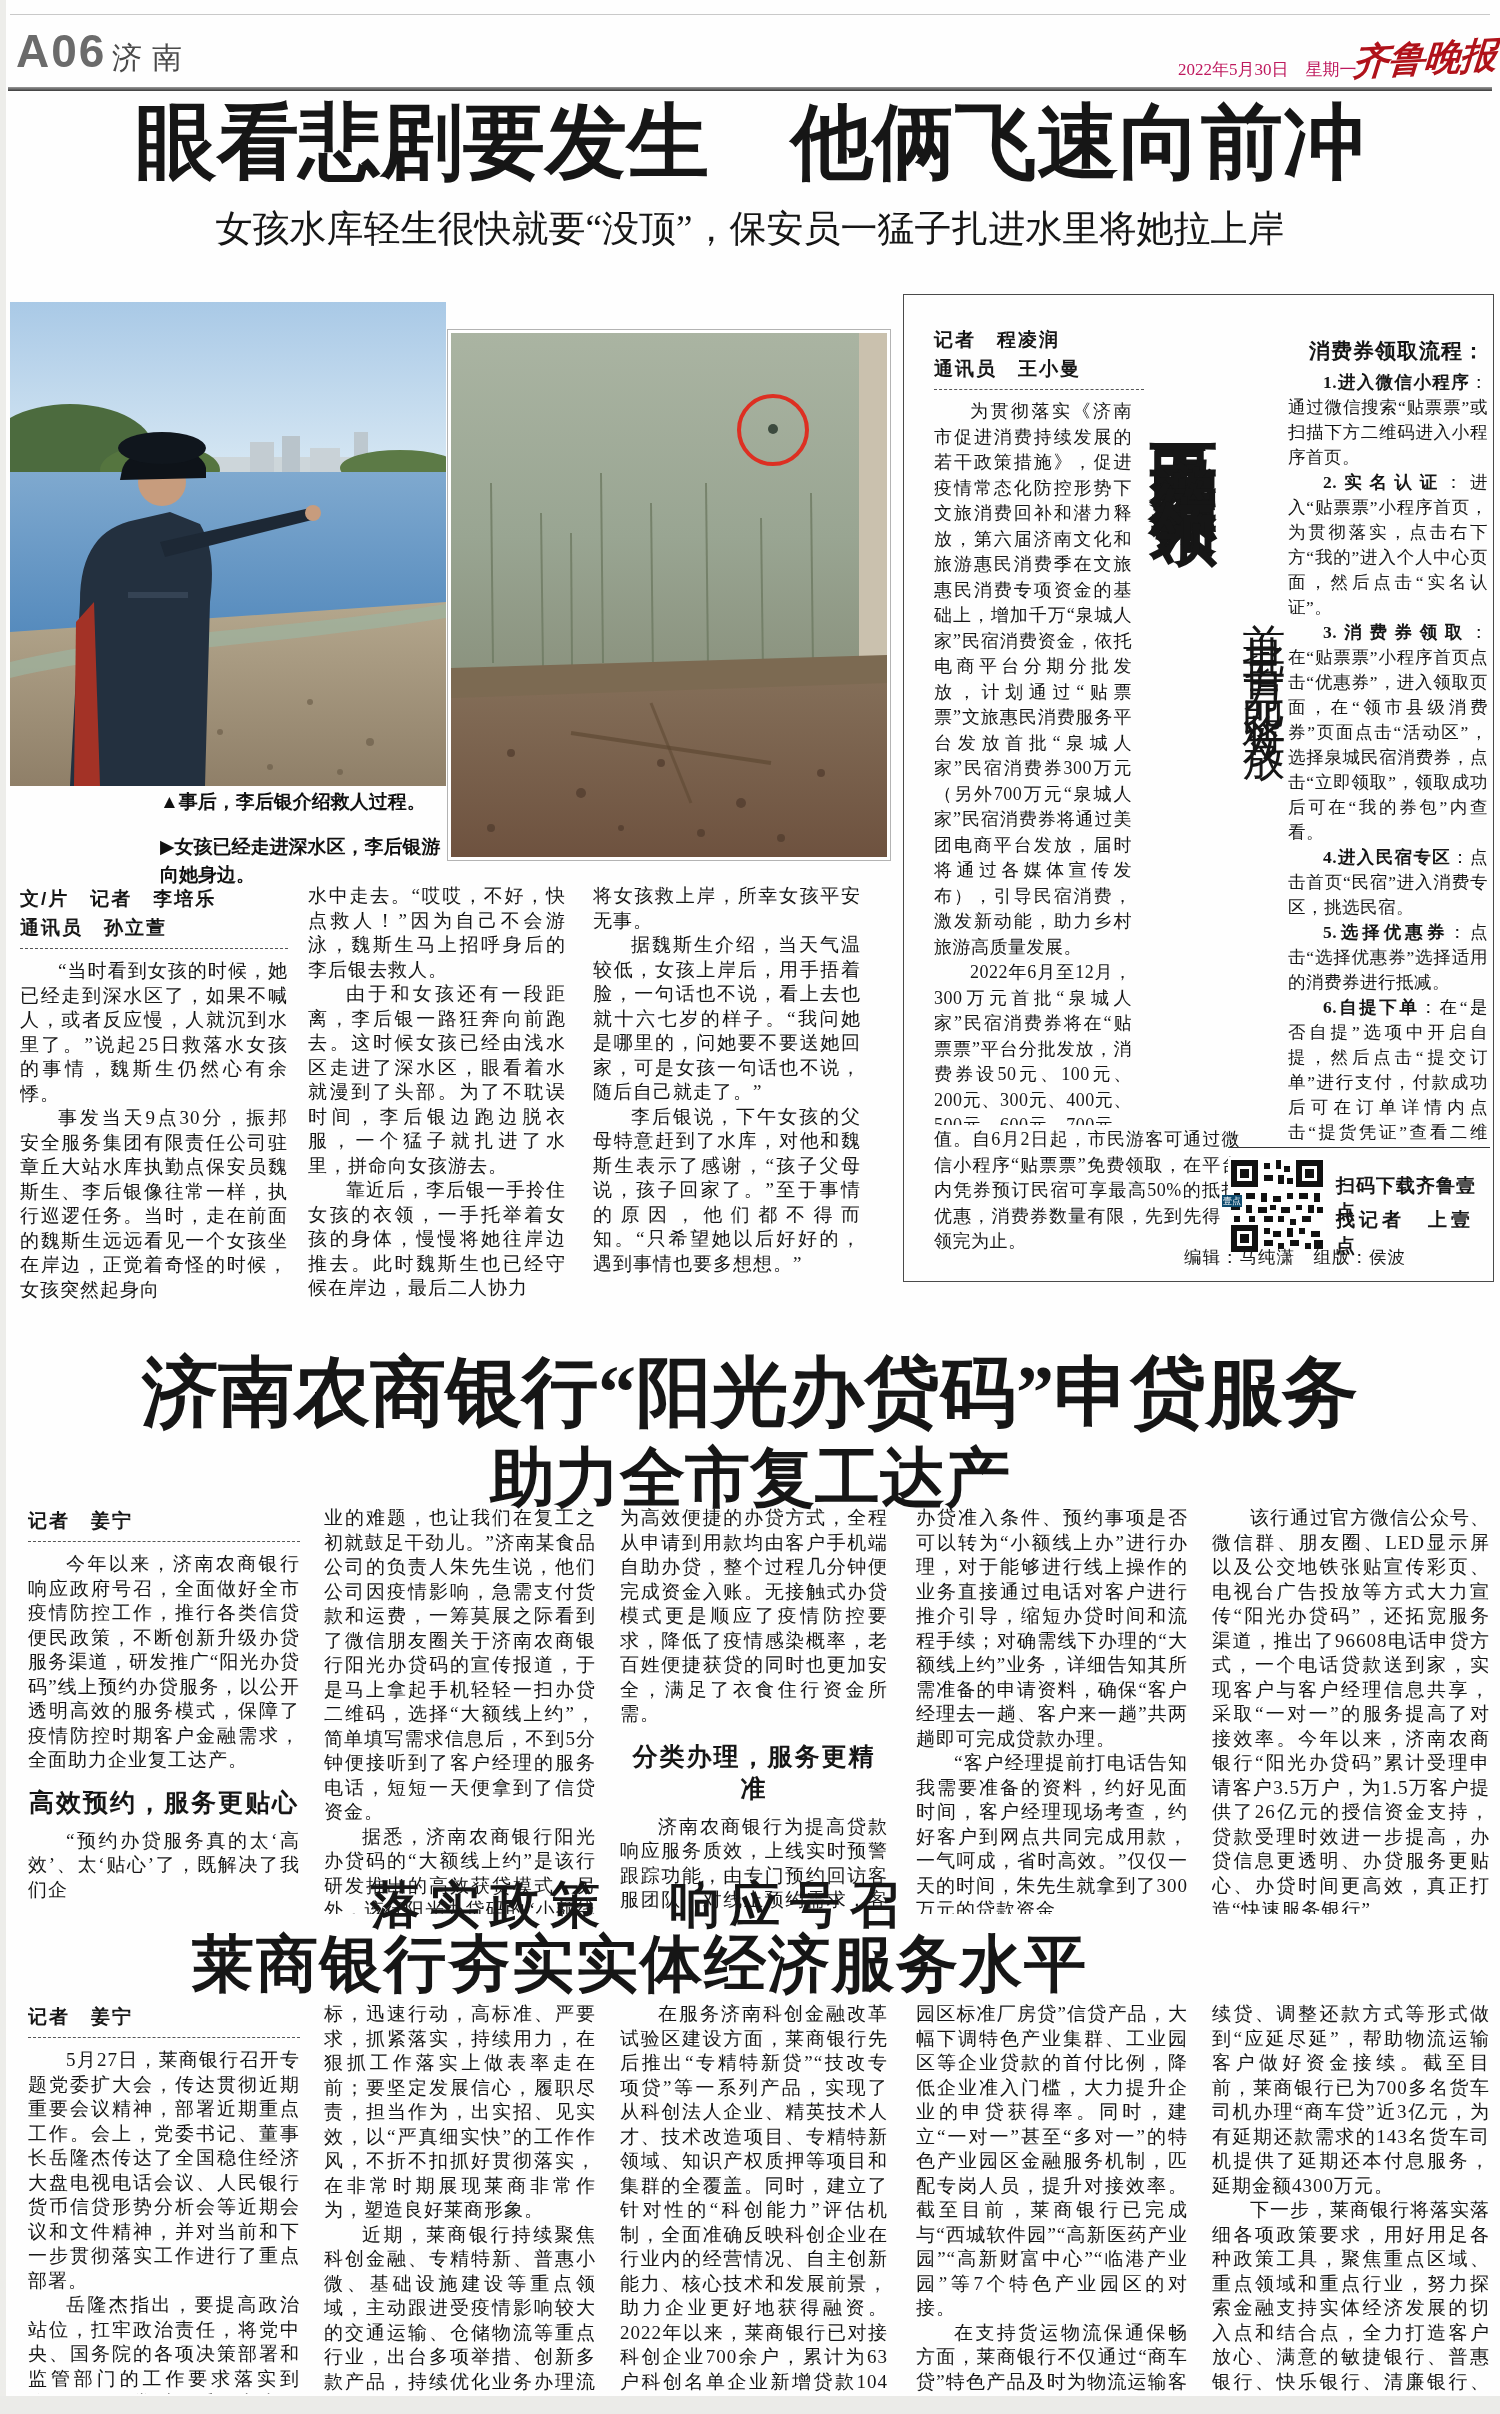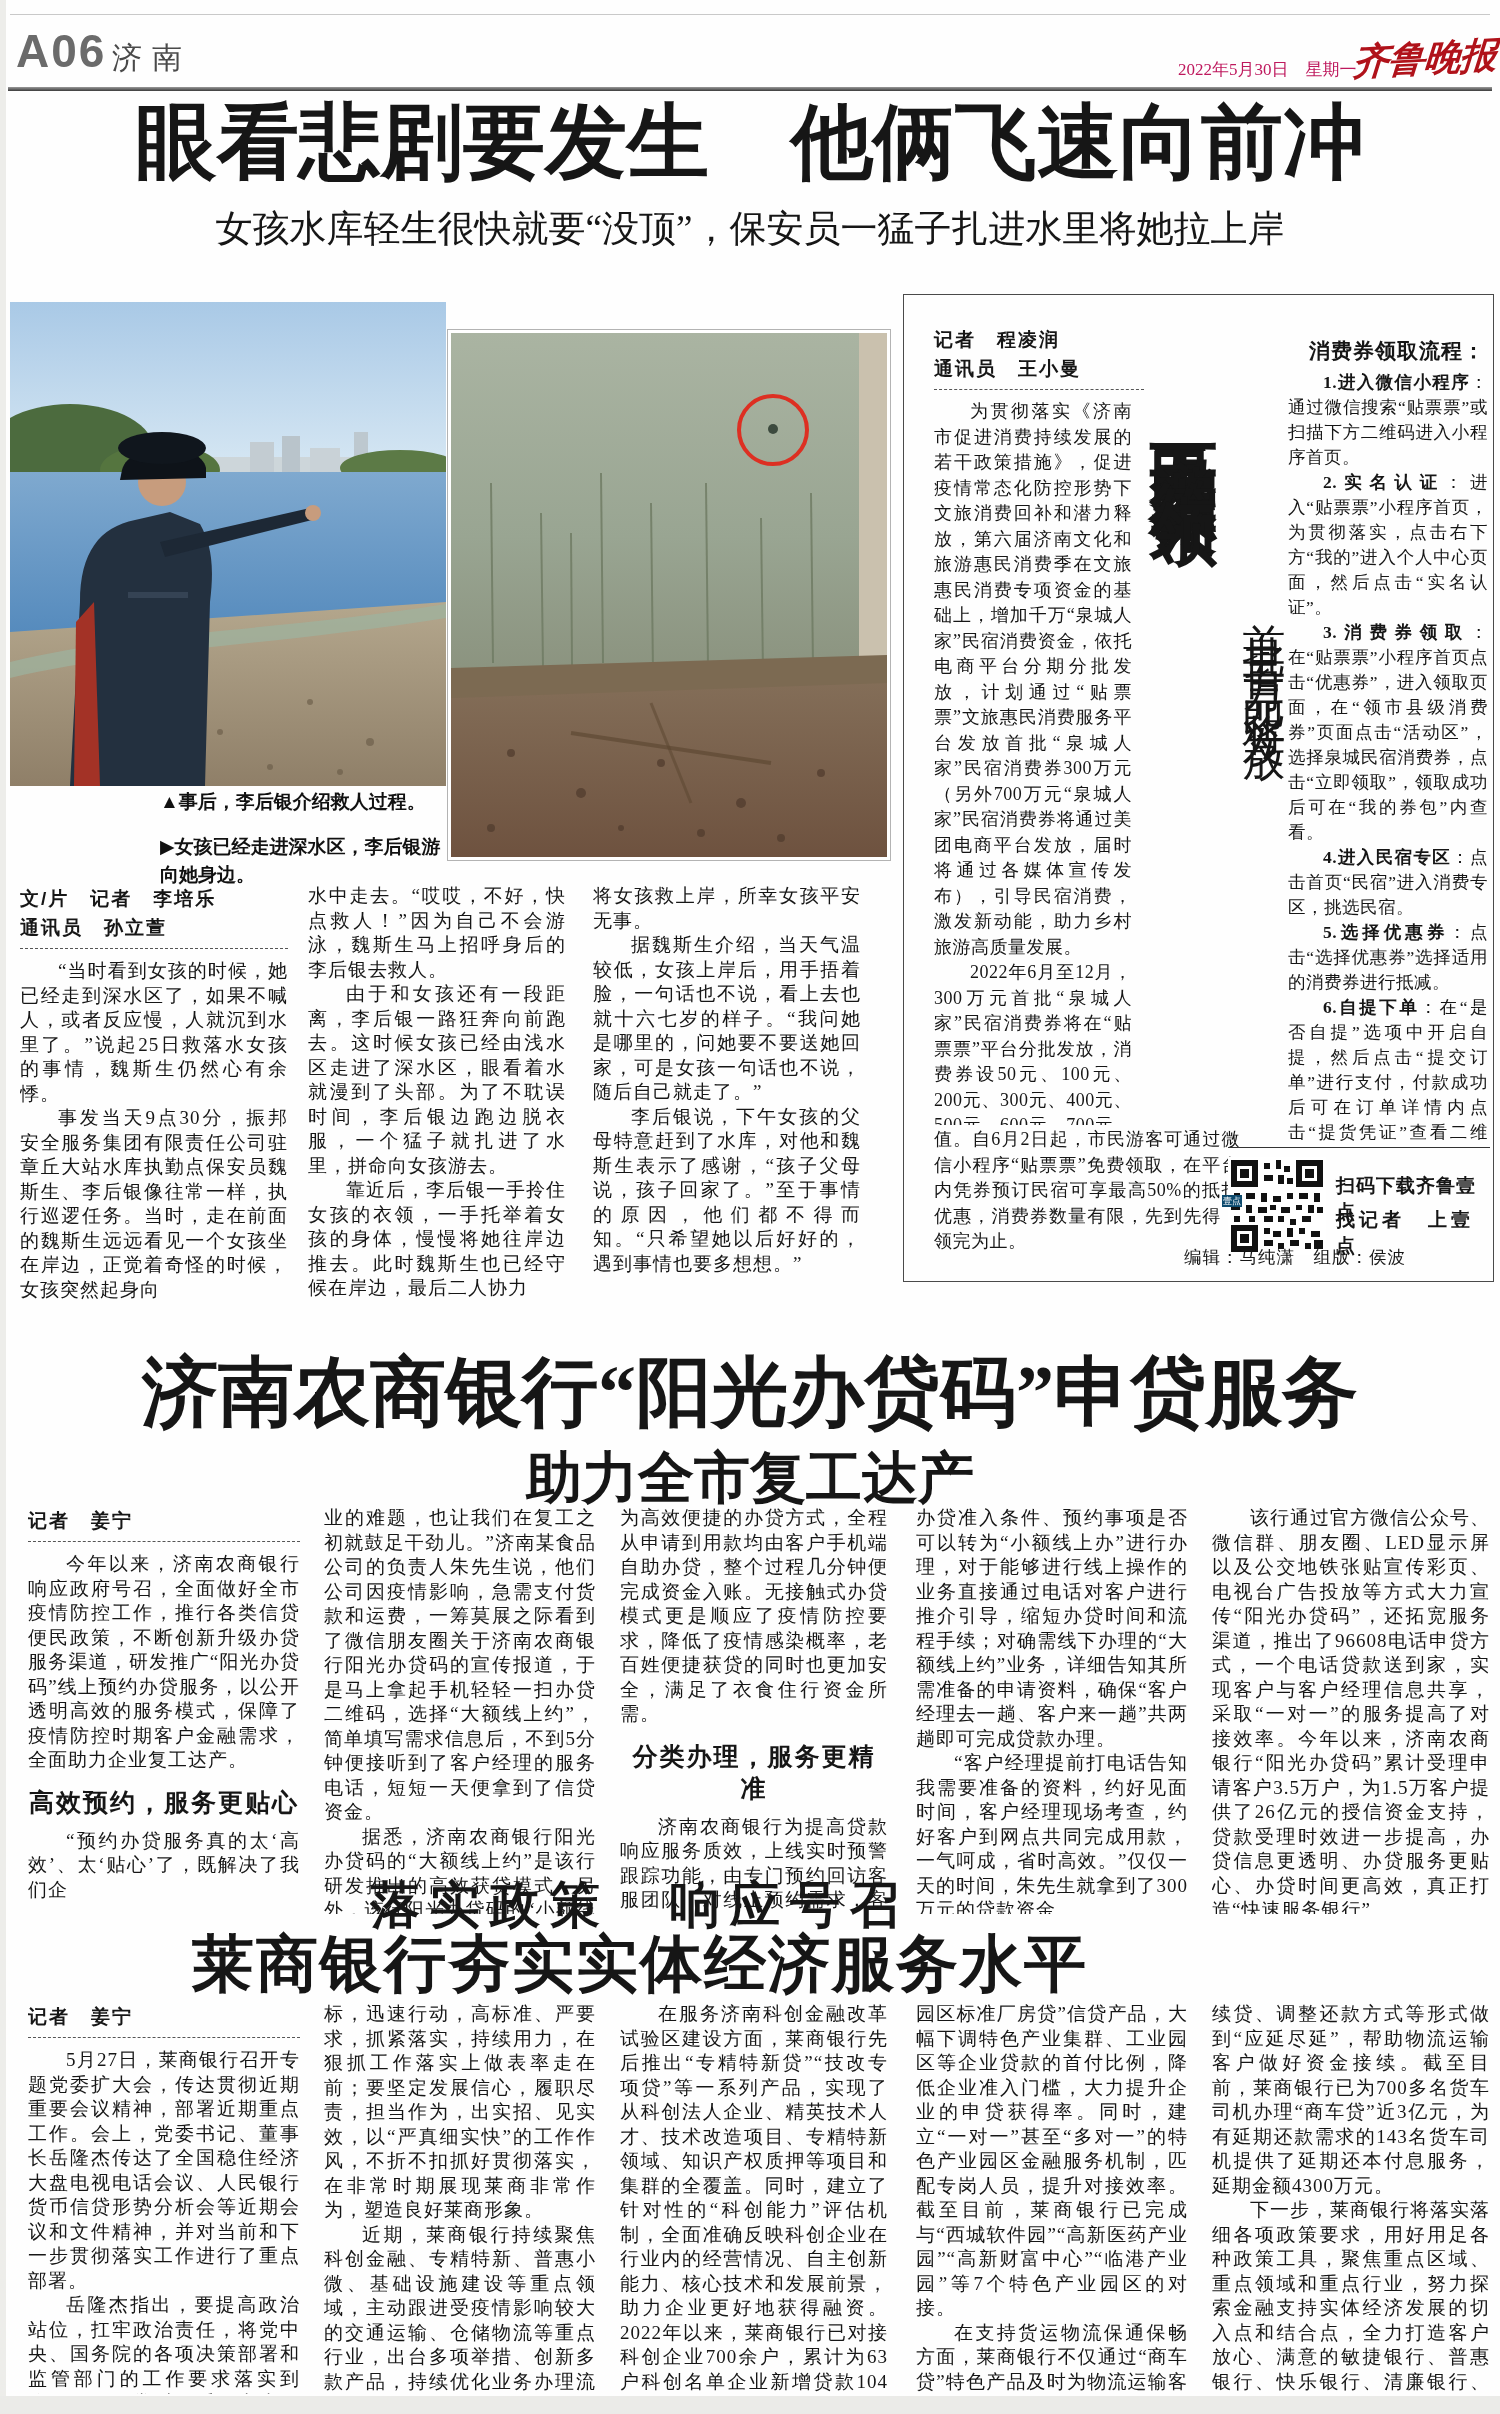--- a/index.html
+++ b/index.html
@@ -51,21 +51,21 @@
   #v-side b{letter-spacing:0.5px;}
   #v-qrdiv{position:absolute;top:852px;left:324px;width:262px;border-top:1px solid #333;}
   #qr{position:absolute;top:862px;left:324px;width:98px;height:98px;}
   #qr-badge{position:absolute;top:900px;left:318px;background:#0c4a6e;color:#fff;font-size:9px;line-height:10px;
             width:20px;text-align:center;padding:1px 0;font-family:"Liberation Sans",sans-serif;}
   #qr-t1{position:absolute;top:878px;left:432px;font-size:19px;font-weight:bold;letter-spacing:1px;}
   #qr-t2{position:absolute;top:912px;left:432px;font-size:19px;font-weight:bold;letter-spacing:4px;}
   #v-editor{position:absolute;top:950px;left:280px;font-size:17.5px;letter-spacing:1px;}
   
   #b1-h1{top:1350px;font-size:76px;line-height:84px;font-weight:900;}
-  #b1-h2{top:1436px;font-size:56px;line-height:84px;font-weight:900;}
+  #b1-h2{top:1436px;font-size:65px;line-height:84px;font-weight:900;}
   #b1c1{top:1506px;left:28px;width:272px;height:408px;}
   #b1c2{top:1506px;left:324px;width:272px;height:408px;}
   #b1c3{top:1506px;left:620px;width:268px;height:408px;}
   #b1c4{top:1506px;left:916px;width:272px;height:408px;}
   #b1c5{top:1506px;left:1212px;width:278px;height:408px;}
   
   #b2-kicker{top:1878px;font-size:50px;line-height:54px;font-weight:600;letter-spacing:10px;width:1280px;left:0;text-align:center;}
   #b2-hl{top:1930px;font-size:62px;line-height:68px;font-weight:900;width:1280px;left:0;text-align:center;letter-spacing:2px;}
   #b2c1{top:2002px;left:28px;width:272px;height:392px;}
   #b2c2{top:2002px;left:324px;width:272px;height:392px;}

